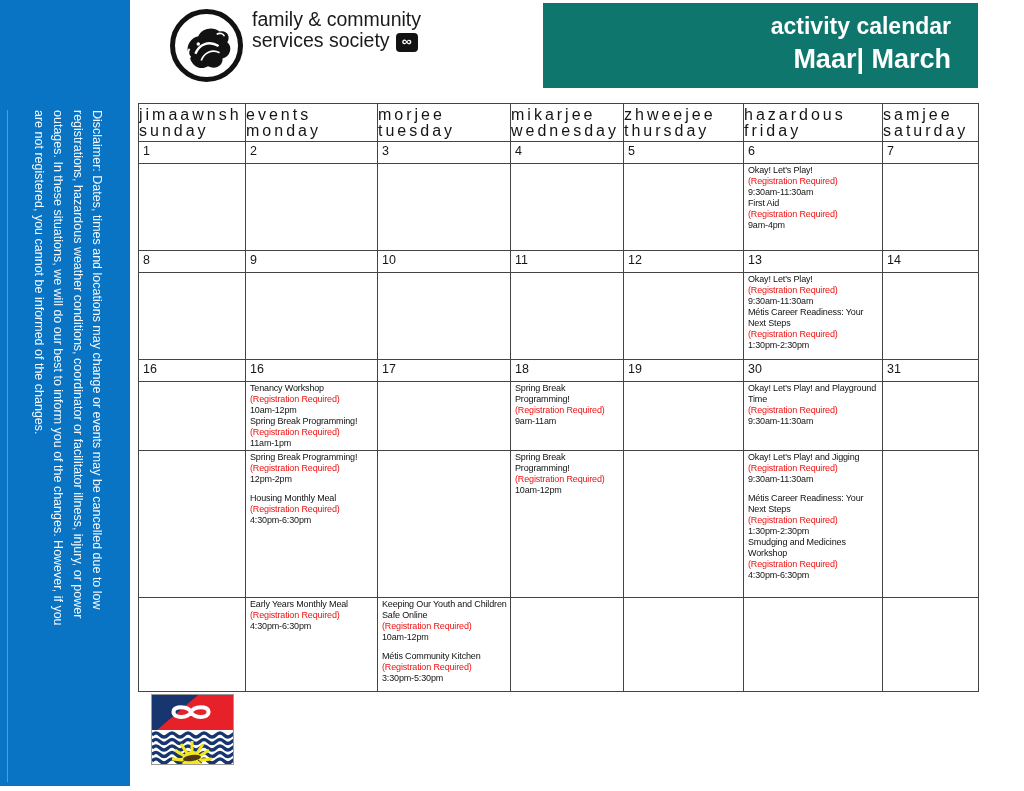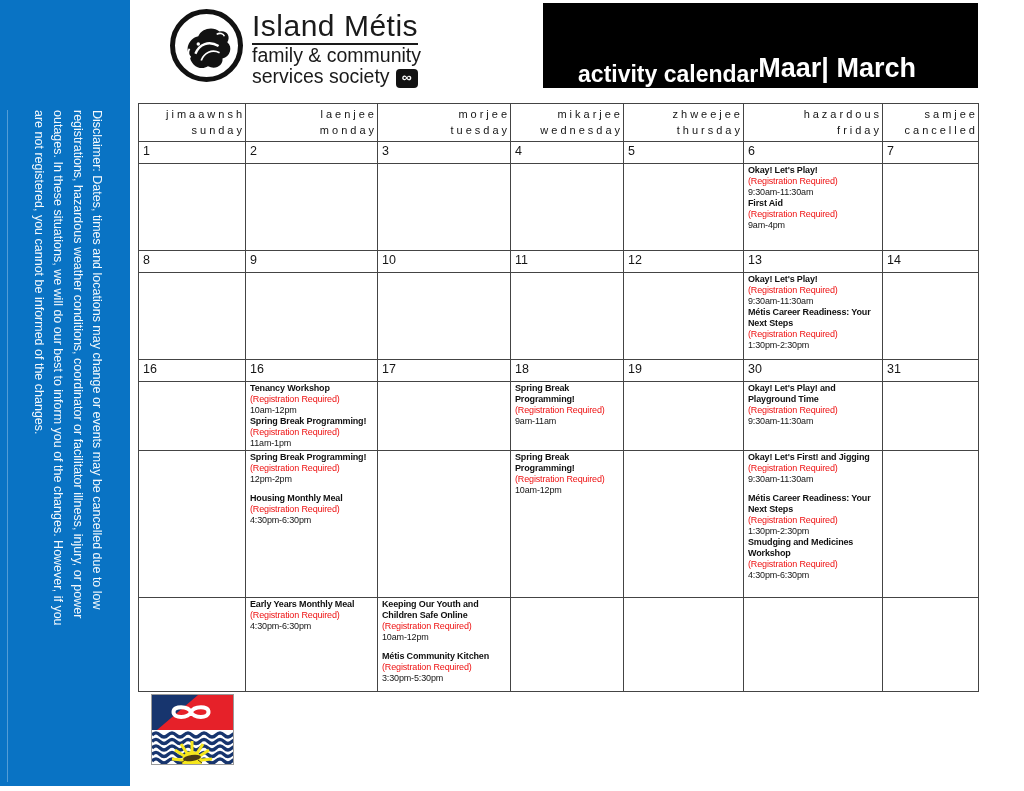--- a/index.html
+++ b/index.html
@@ -18,34 +18,34 @@
   .logo{position:absolute;left:170px;top:9px;display:flex;align-items:flex-start;gap:9px}
   .logo-circle{width:63px;height:63px;border:5px solid #121212;border-radius:50%;flex:0 0 auto;
                display:flex;align-items:center;justify-content:center;background:#fff}
   .logo-title{font-size:30px;line-height:33px;letter-spacing:.5px;color:#1a1a1a;
               border-bottom:2.5px solid #1a1a1a;padding-bottom:1px;display:inline-block}
   .logo-sub{font-size:19.5px;line-height:20.5px;color:#1a1a1a}
   .inf-badge{display:inline-block;background:#121212;color:#fff;border-radius:4px;
              font-size:14px;line-height:13px;padding:2px 6px 4px;margin-left:6px;font-weight:bold;vertical-align:1px}
 
   
-  .banner{position:absolute;left:543px;top:3px;width:435px;height:85px;background:#000000;color:#fff;
-          box-sizing:border-box;padding-right:27px;display:flex;flex-direction:row;
+  .banner{position:absolute;left:543px;top:3px;width:435px;height:85px;background:#0f766e;color:#fff;
+          box-sizing:border-box;padding-right:27px;display:flex;flex-direction:column;
           justify-content:center;align-items:flex-end}
   .banner-sub{font-size:23px;font-weight:bold;line-height:27px}
   .banner-title{font-size:27px;font-weight:bold;line-height:39px}
 
   
   table.cal{position:absolute;left:138px;top:103px;width:840px;border-collapse:collapse;table-layout:fixed}
   .cal th,.cal td{border:1.5px solid #444;vertical-align:top;overflow:hidden;box-sizing:border-box}
-  .cal th{height:38px;font-weight:normal;font-size:11px;letter-spacing:3px;text-align:right;
+  .cal th{height:38px;font-weight:normal;font-size:16px;letter-spacing:3px;text-align:left;
           padding:3px 0 2px;line-height:15.5px;color:#151515}
   .numrow td{height:22px;font-size:12.5px;line-height:14px;padding:2px 2px 0 4px;color:#151515}
   .evtrow td{padding:1px 3px 0 4px;font-size:9px;line-height:11px;letter-spacing:-.15px}
-  .ln-title{font-weight:bold}
+  .ln-title{font-weight:normal}
   .ln-req{color:#ee1111}
   .ln-time{color:#151515}
   .ln-gap{height:8px}
 
   
   .flag{position:absolute;left:151px;top:694px;width:83px;height:71px;background:#fff;
         border:1px solid #9a9a9a;box-sizing:border-box;padding:0}
 </style>
 </head>
 <body>
@@ -65,21 +65,20 @@
     <svg width="58" height="58" viewBox="0 0 60 60">
       <path d="M12,40 C7,32 12,22 21,20 C24,12 36,9 43,15 C50,13 55,20 51,26 C57,31 54,41 46,43 C47,50 39,55 31,51 C23,56 13,50 12,40 Z" fill="#121212"></path>
       <path d="M18,38 C22,28 32,24 42,30" stroke="#fff" stroke-width="2.4" fill="none"></path>
       <path d="M24,45 C27,37 35,33 43,37" stroke="#fff" stroke-width="1.8" fill="none"></path>
       <path d="M12,33 C10,35 10,40 13,42" stroke="#fff" stroke-width="2" fill="none"></path>
       <circle cx="21" cy="28" r="1.8" fill="#fff"></circle>
       <path d="M40,18 C43,16 47,17 48,20" stroke="#fff" stroke-width="1.6" fill="none"></path>
     </svg>
   </div>
   <div class="logo-text">
-    <span class="logo-title">Island Métis</span>
     <div class="logo-sub">family &amp; community</div>
     <div class="logo-sub"><span>services society</span><span class="inf-badge">∞</span></div>
   </div>
 </div>
 
 <div class="banner">
   <div class="banner-sub">activity calendar</div>
   <div class="banner-title">Maar| March</div>
 </div>
 
@@ -93,42 +92,42 @@
       <col style="width:139px">
       <col style="width:96px">
     </colgroup>
     <tbody>
       <tr>
         <th>
           <div>jimaawnsh</div>
           <div>sunday</div>
         </th>
         <th>
-          <div>laenjee</div>
+          <div>events</div>
           <div>monday</div>
         </th>
         <th>
           <div>morjee</div>
           <div>tuesday</div>
         </th>
         <th>
           <div>mikarjee</div>
           <div>wednesday</div>
         </th>
         <th>
           <div>zhweejee</div>
           <div>thursday</div>
         </th>
         <th>
           <div>hazardous</div>
           <div>friday</div>
         </th>
         <th>
           <div>samjee</div>
-          <div>cancelled</div>
+          <div>saturday</div>
         </th>
       </tr>
       <tr class="numrow">
         <td>1</td>
         <td>2</td>
         <td>3</td>
         <td>4</td>
         <td>5</td>
         <td>6</td>
         <td>7</td>
@@ -219,21 +218,21 @@
           <div class="ln ln-time">4:30pm-6:30pm</div>
         </td>
         <td></td>
         <td>
           <div class="ln ln-title">Spring Break Programming!</div>
           <div class="ln ln-req">(Registration Required)</div>
           <div class="ln ln-time">10am-12pm</div>
         </td>
         <td></td>
         <td>
-          <div class="ln ln-title">Okay! Let's First! and Jigging</div>
+          <div class="ln ln-title">Okay! Let's Play! and Jigging</div>
           <div class="ln ln-req">(Registration Required)</div>
           <div class="ln ln-time">9:30am-11:30am</div>
           <div class="ln ln-gap"></div>
           <div class="ln ln-title">Métis Career Readiness: Your Next Steps</div>
           <div class="ln ln-req">(Registration Required)</div>
           <div class="ln ln-time">1:30pm-2:30pm</div>
           <div class="ln ln-title">Smudging and Medicines Workshop</div>
           <div class="ln ln-req">(Registration Required)</div>
           <div class="ln ln-time">4:30pm-6:30pm</div>
         </td>

